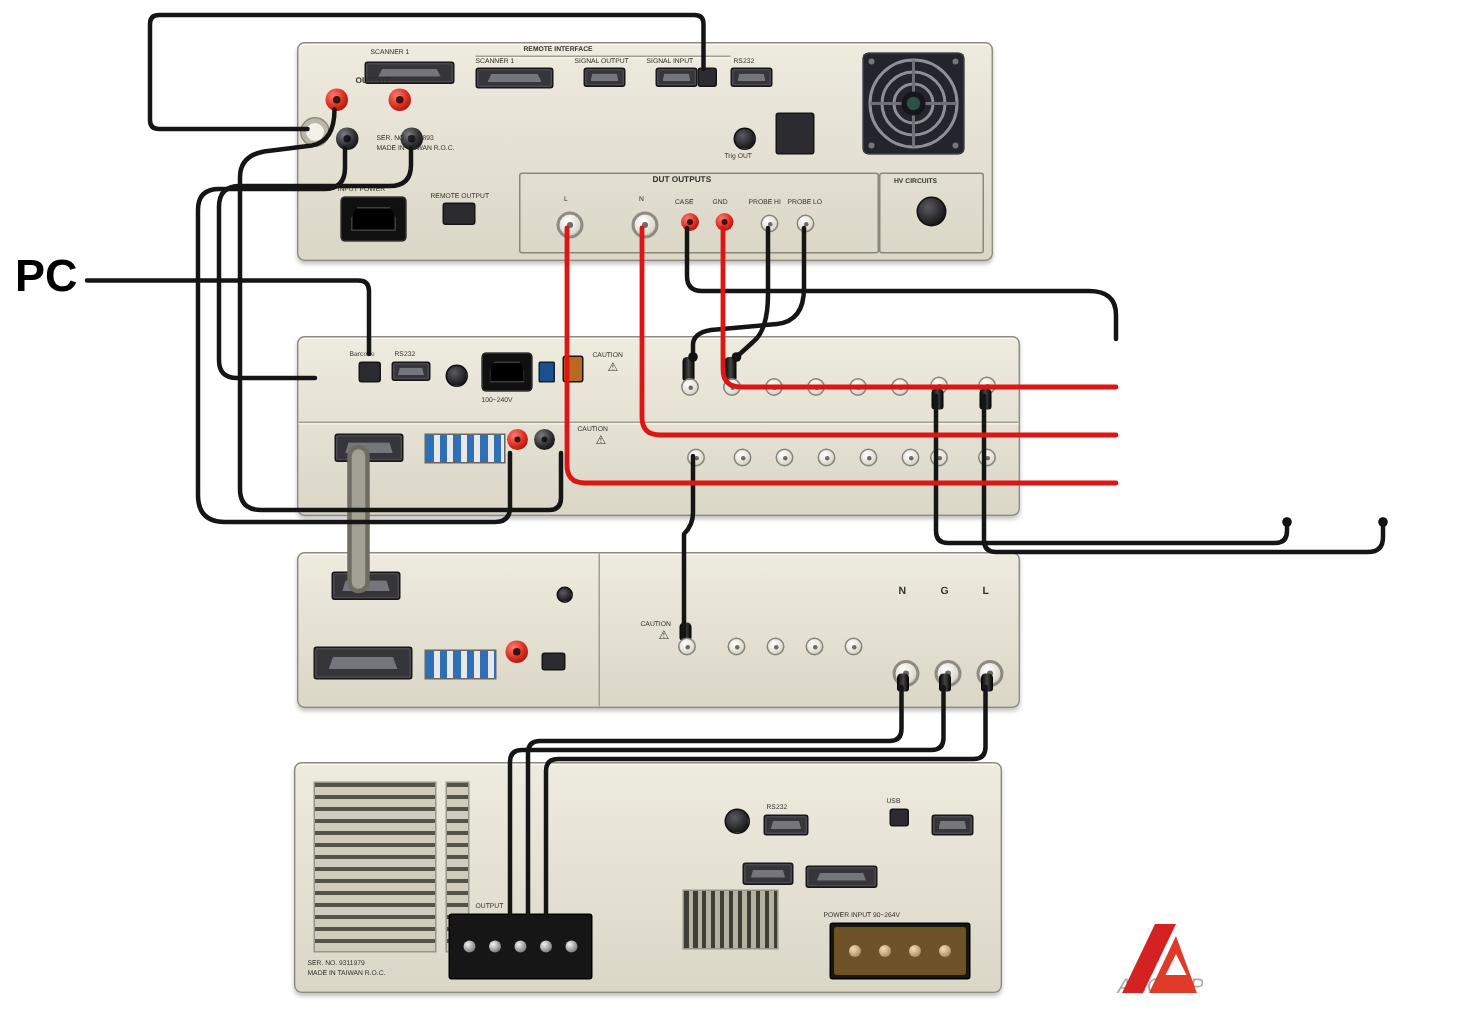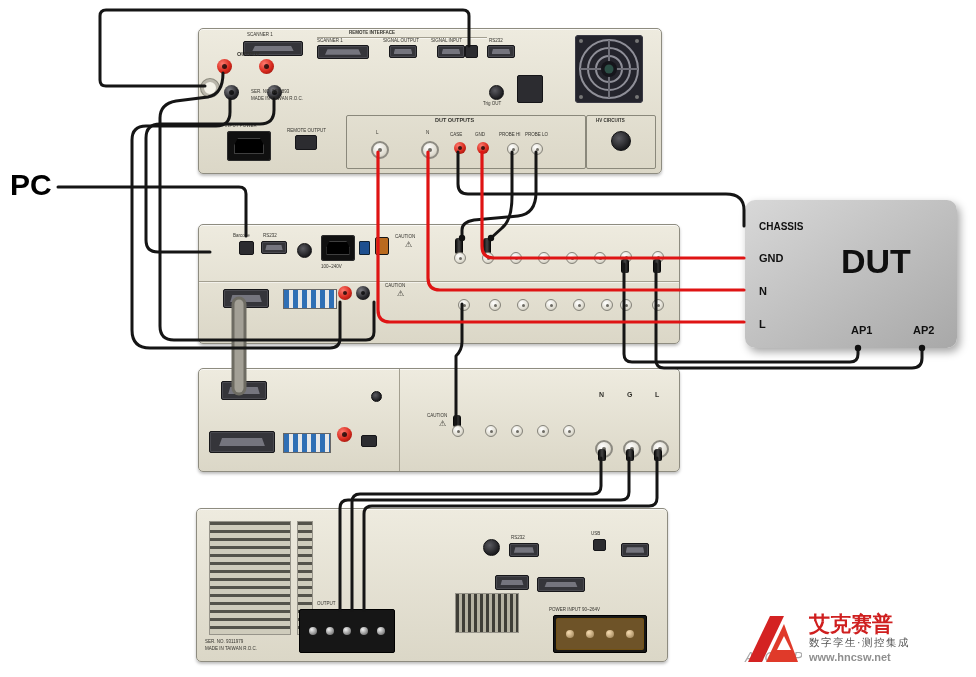--- a/index.html
+++ b/index.html
@@ -259,29 +259,20 @@
     <div class="lbl t4" style="left:352px;top:98px">POWER INPUT 90~264V</div>
     <div class="tblock" style="left:356px;top:106px;width:92px;height:36px">
       <span class="screw"></span>
       <span class="screw"></span>
       <span class="screw"></span>
       <span class="screw"></span>
       <span class="cover"></span>
     </div>
   </div>
 
-  <div class="dutbox" style="left:745px;top:200px;width:212px;height:148px">
-    <div class="dlabel" style="left:14px;top:21px;font-size:10px">CHASSIS</div>
-    <div class="dlabel" style="left:14px;top:52px;font-size:11px">GND</div>
-    <div class="dlabel" style="left:14px;top:85px;font-size:11px">N</div>
-    <div class="dlabel" style="left:14px;top:118px;font-size:11px">L</div>
-    <div class="dlabel" style="left:96px;top:42px;font-size:34px">DUT</div>
-    <div class="dlabel" style="left:106px;top:124px;font-size:11px">AP1</div>
-    <div class="dlabel" style="left:168px;top:124px;font-size:11px">AP2</div>
-  </div>
 
   <svg class="wires" width="976" height="677" viewBox="0 0 976 677">
 
     <path d="M239,304 L239,388" stroke="#6e6c63" stroke-width="15" fill="none" stroke-linecap="round"></path>
     <path d="M239,304 L239,388" stroke="#a3a096" stroke-width="9" fill="none" stroke-linecap="round"></path>
 
     <g fill="none" stroke="#151515" stroke-width="3" stroke-linecap="round" stroke-linejoin="round">
       <path d="M469,46 L469,16 Q469,10 463,10 L106,10 Q100,10 100,16 L100,80 Q100,86 106,86 L205,86"></path>
       <path d="M58,187 L239,187 Q246,187 246,194 L246,236"></path>
       <path d="M230,99 L230,112 Q230,126 216,126 L146,126 Q132,126 132,140 L132,330 Q132,348 150,348 L330,348 Q340,348 340,338 L340,302"></path>
@@ -312,20 +303,15 @@
     </g>
   </svg>
 
   <div class="wm">
     <svg width="58" height="56" viewBox="0 0 58 56">
       <text x="1" y="52" font-size="14" font-style="italic" fill="#a9a9a9">ACCEXP</text>
       <path d="M4,52 L26,6 L40,6 L18,52 Z" fill="#d42222"></path>
       <path d="M22,52 L40,14 L54,52 Z" fill="#e03a2a"></path>
       <path d="M33,40 L40,26 L47,40 Z" fill="#fff"></path>
     </svg>
-    <div class="col">
-      <span class="brand">艾克赛普</span>
-      <span class="tag">数字孪生·测控集成</span>
-      <span class="url">www.hncsw.net</span>
-    </div>
   </div>
 
 </div>
 
 </body></html>

